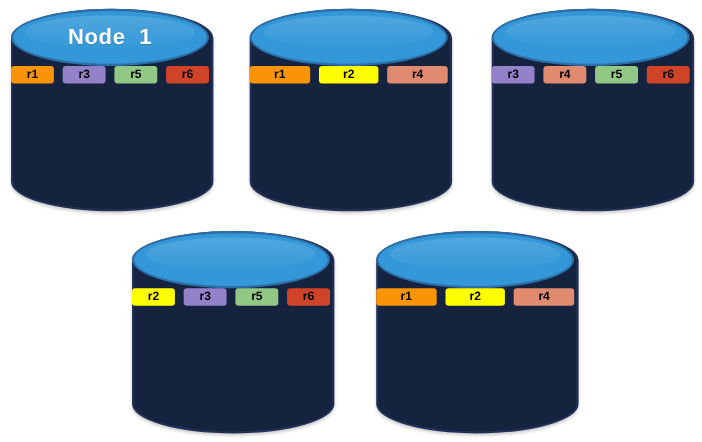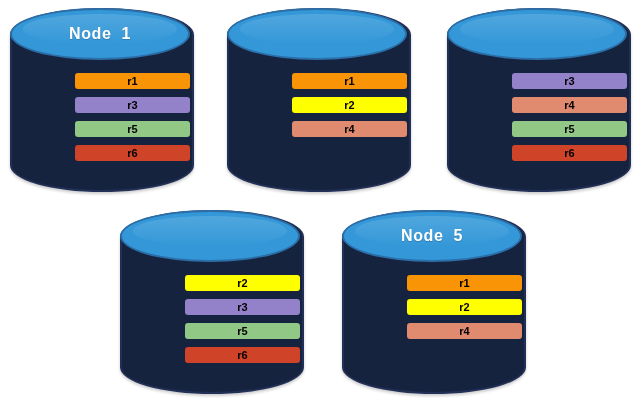--- a/index.html
+++ b/index.html
@@ -59,35 +59,34 @@
   .node-label {
     position: absolute;
     left: 0;
     top: 0;
     width: 100%;
     height: 52px;
     display: flex;
     align-items: center;
     justify-content: center;
     color: #ffffff;
-    font-size: 16px;
+    font-size: 20px;
     font-weight: bold;
     letter-spacing: 0.6px;
     white-space: pre;
     text-shadow: 0 1px 1px rgba(0,0,0,0.18);
   }
 
   
   .bars {
     position: absolute;
     left: 0;
-    top: 65px;
+    top: 52px;
     width: 100%;
     display: flex;
-    flex-direction: column;
     align-items: flex-end;
     gap: 8px;
   }
   .bar {
     position: relative;
     width: 64%;
     height: 16px;
     border-radius: 3px;
     display: flex;
     align-items: center;
@@ -150,20 +149,19 @@
         <div class="bar" style="background: rgb(147, 129, 201);">r3</div>
         <div class="bar" style="background: rgb(146, 200, 134);">r5</div>
         <div class="bar" style="background: rgb(207, 68, 41);">r6</div>
       </div>
     </div>
     <div class="node" style="left: 342px; top: 210px; width: 180px; height: 180px;">
       <div class="cyl-body"></div>
       <div class="cyl-top">
         <div class="cyl-top-sheen"></div>
       </div>
-      <div class="node-label">Node  5</div>
       <div class="bars">
         <div class="bar" style="background: rgb(248, 148, 6);">r1</div>
         <div class="bar" style="background: rgb(255, 255, 0);">r2</div>
         <div class="bar" style="background: rgb(224, 138, 112);">r4</div>
       </div>
     </div>
   </div>
 
 </body></html>

